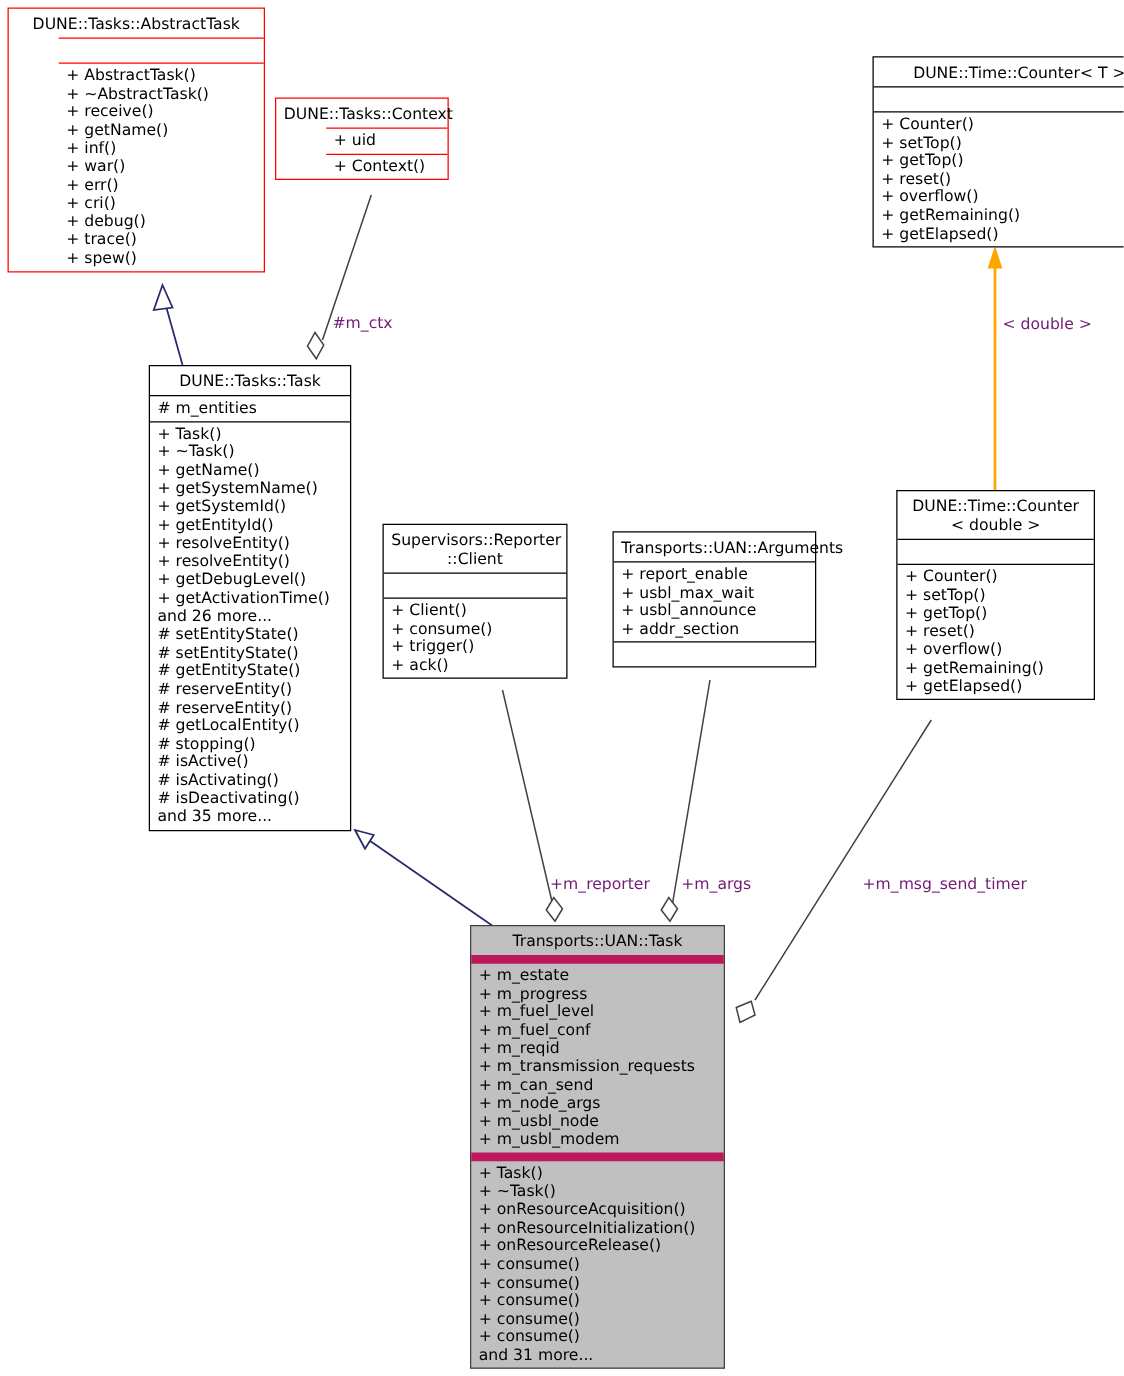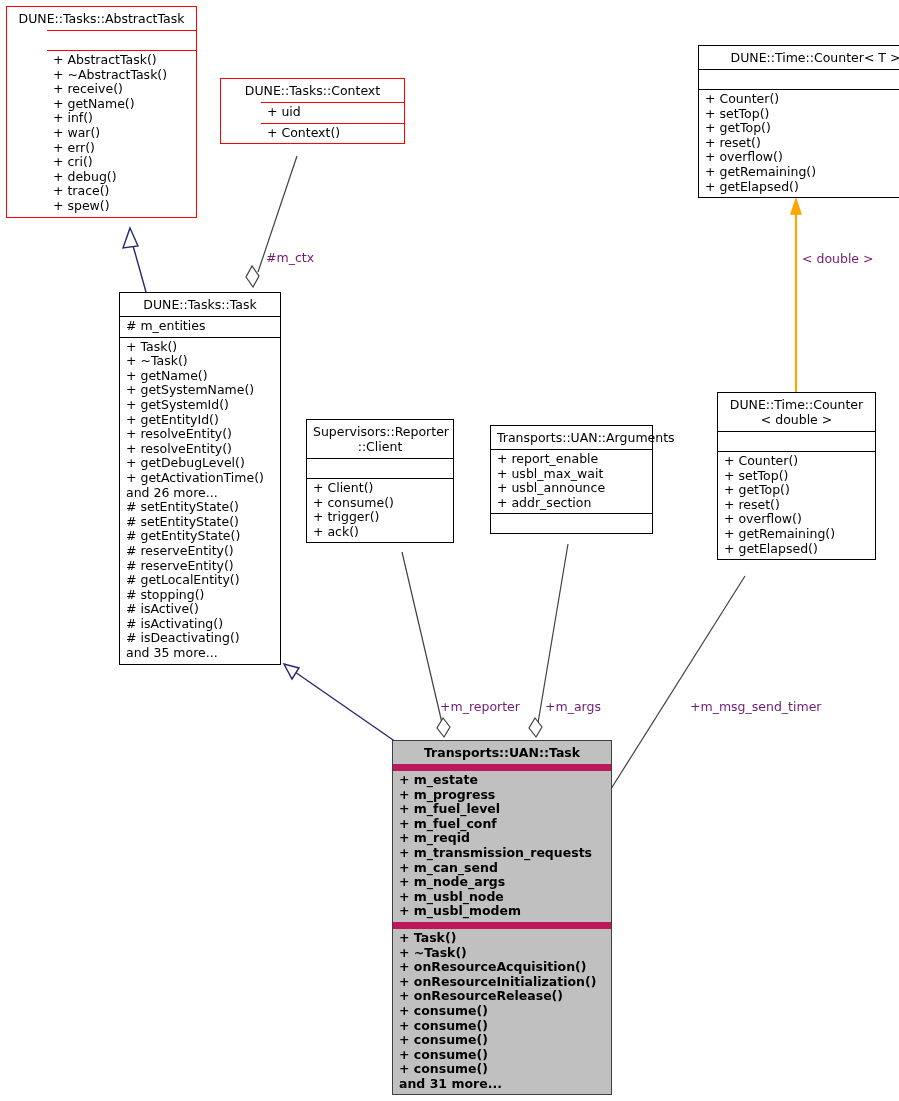--- a/index.html
+++ b/index.html
@@ -105,41 +105,41 @@
       <polygon points="592,818 589,806 601,801 604,812" fill="#ffffff" stroke="#404040" stroke-width="1.2"></polygon>
     </g>
   </svg>
 
   <div class="edge-label" style="left:266px; top:252px;">#m_ctx</div>
   <div class="edge-label" style="left:802px; top:253px;">&lt; double &gt;</div>
   <div class="edge-label" style="left:440px; top:701px;">+m_reporter</div>
   <div class="edge-label" style="left:545px; top:701px;">+m_args</div>
   <div class="edge-label" style="left:690px; top:701px;">+m_msg_send_timer</div>
 
-  <div class="umlbox red" style="left:6px; top:6px; width:191px;">
+  <div class="umlbox red" style="left:6px; top:6px; width:206px;">
     <div class="sec title">
       <div class="row">DUNE::Tasks::AbstractTask</div>
     </div>
     <div class="sec empty"></div>
     <div class="sec">
       <div class="row">+ AbstractTask()</div>
       <div class="row">+ ~AbstractTask()</div>
       <div class="row">+ receive()</div>
       <div class="row">+ getName()</div>
       <div class="row">+ inf()</div>
       <div class="row">+ war()</div>
       <div class="row">+ err()</div>
       <div class="row">+ cri()</div>
       <div class="row">+ debug()</div>
       <div class="row">+ trace()</div>
       <div class="row">+ spew()</div>
     </div>
   </div>
 
-  <div class="umlbox red" style="left:220px; top:78px; width:185px;">
+  <div class="umlbox red" style="left:220px; top:78px; width:139px;">
     <div class="sec title">
       <div class="row">DUNE::Tasks::Context</div>
     </div>
     <div class="sec">
       <div class="row">+ uid</div>
     </div>
     <div class="sec">
       <div class="row">+ Context()</div>
     </div>
   </div>
@@ -230,21 +230,21 @@
       <div class="row">+ Counter()</div>
       <div class="row">+ setTop()</div>
       <div class="row">+ getTop()</div>
       <div class="row">+ reset()</div>
       <div class="row">+ overflow()</div>
       <div class="row">+ getRemaining()</div>
       <div class="row">+ getElapsed()</div>
     </div>
   </div>
 
-  <div class="umlbox gray" style="left:392px; top:740px; width:220px;font-weight:bold;">
+  <div class="umlbox gray" style="left:376px; top:740px; width:204px;">
     <div class="sec title">
       <div class="row">Transports::UAN::Task</div>
     </div>
     <div class="sec">
       <div class="row">+ m_estate</div>
       <div class="row">+ m_progress</div>
       <div class="row">+ m_fuel_level</div>
       <div class="row">+ m_fuel_conf</div>
       <div class="row">+ m_reqid</div>
       <div class="row">+ m_transmission_requests</div>

